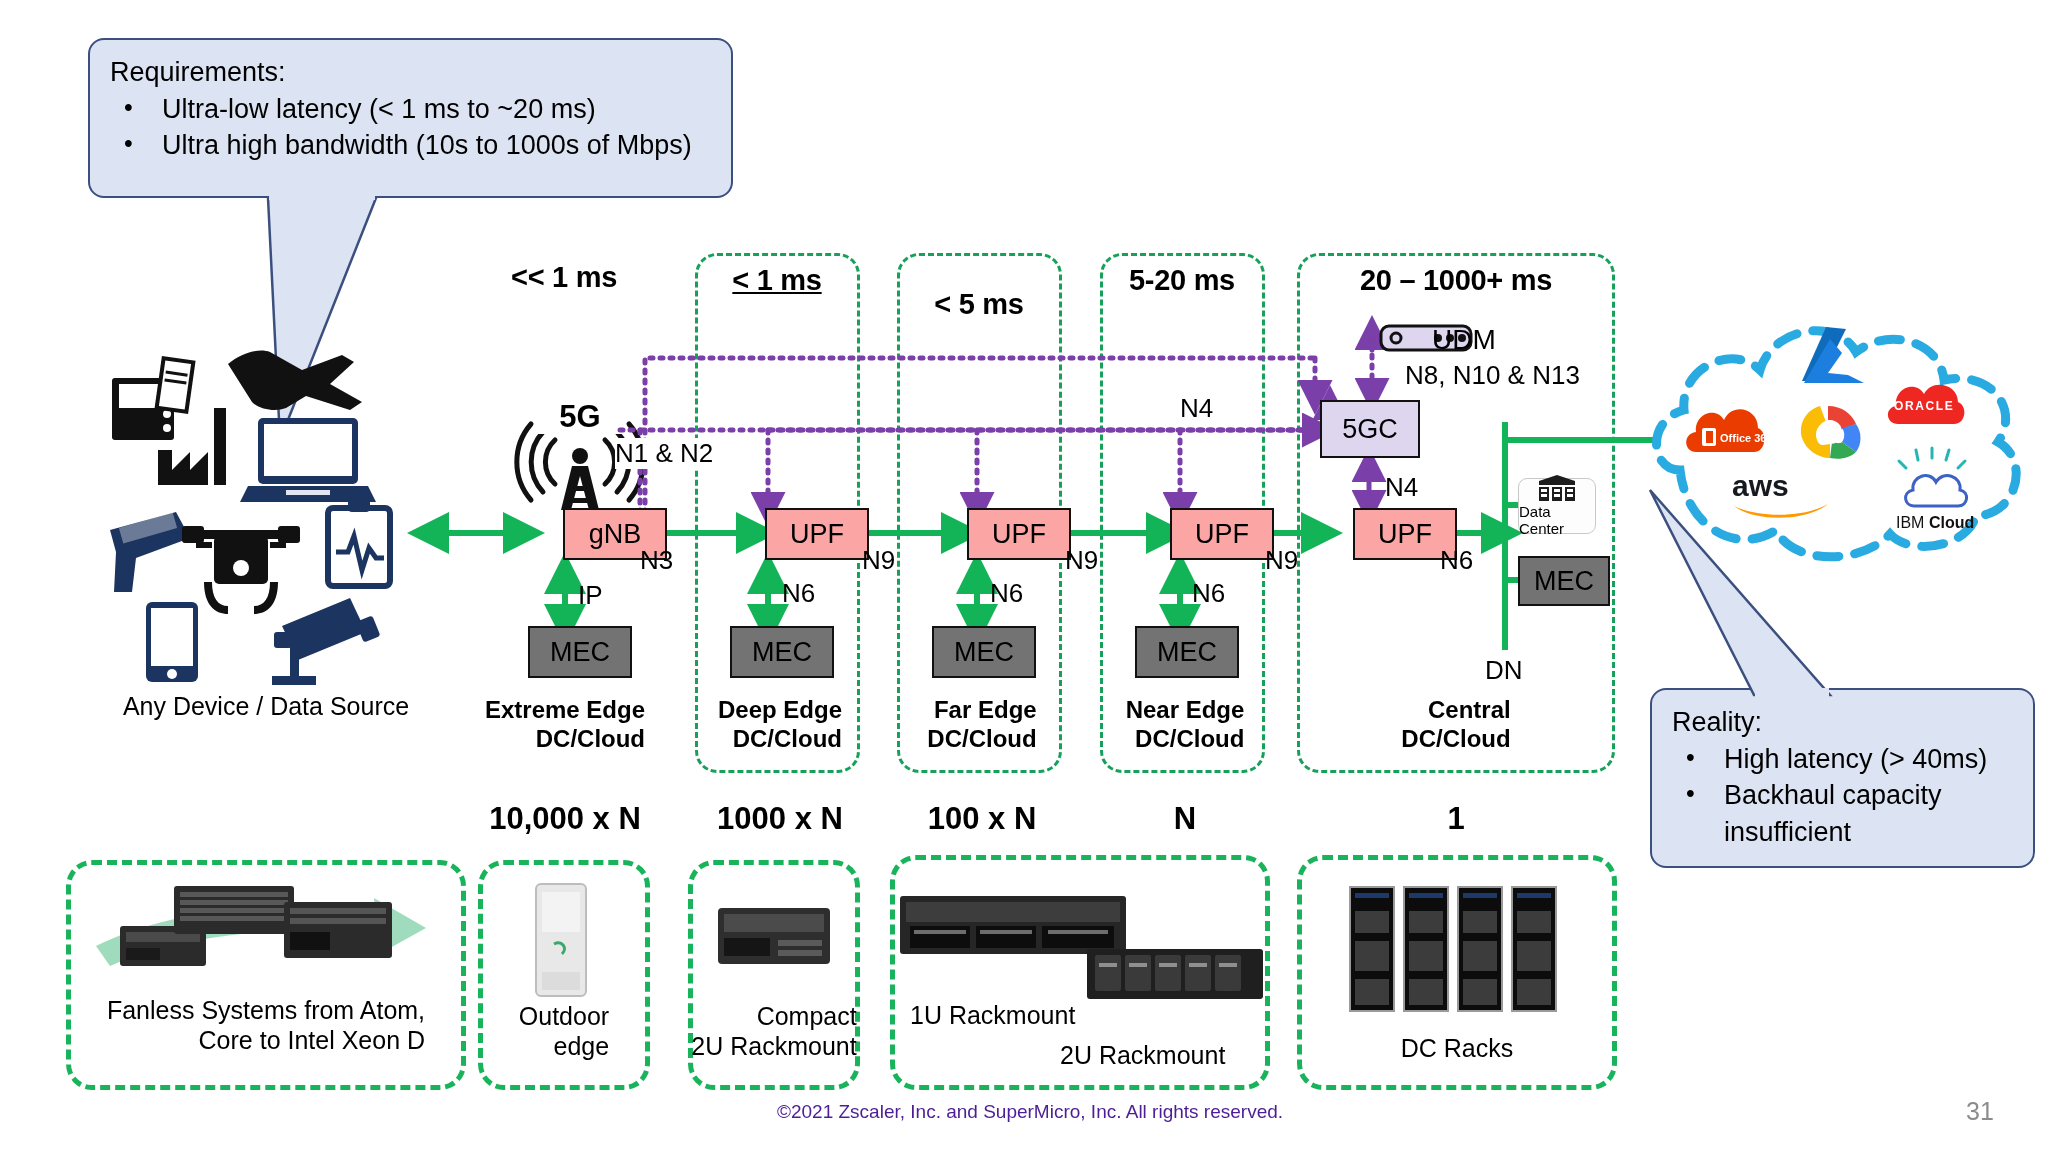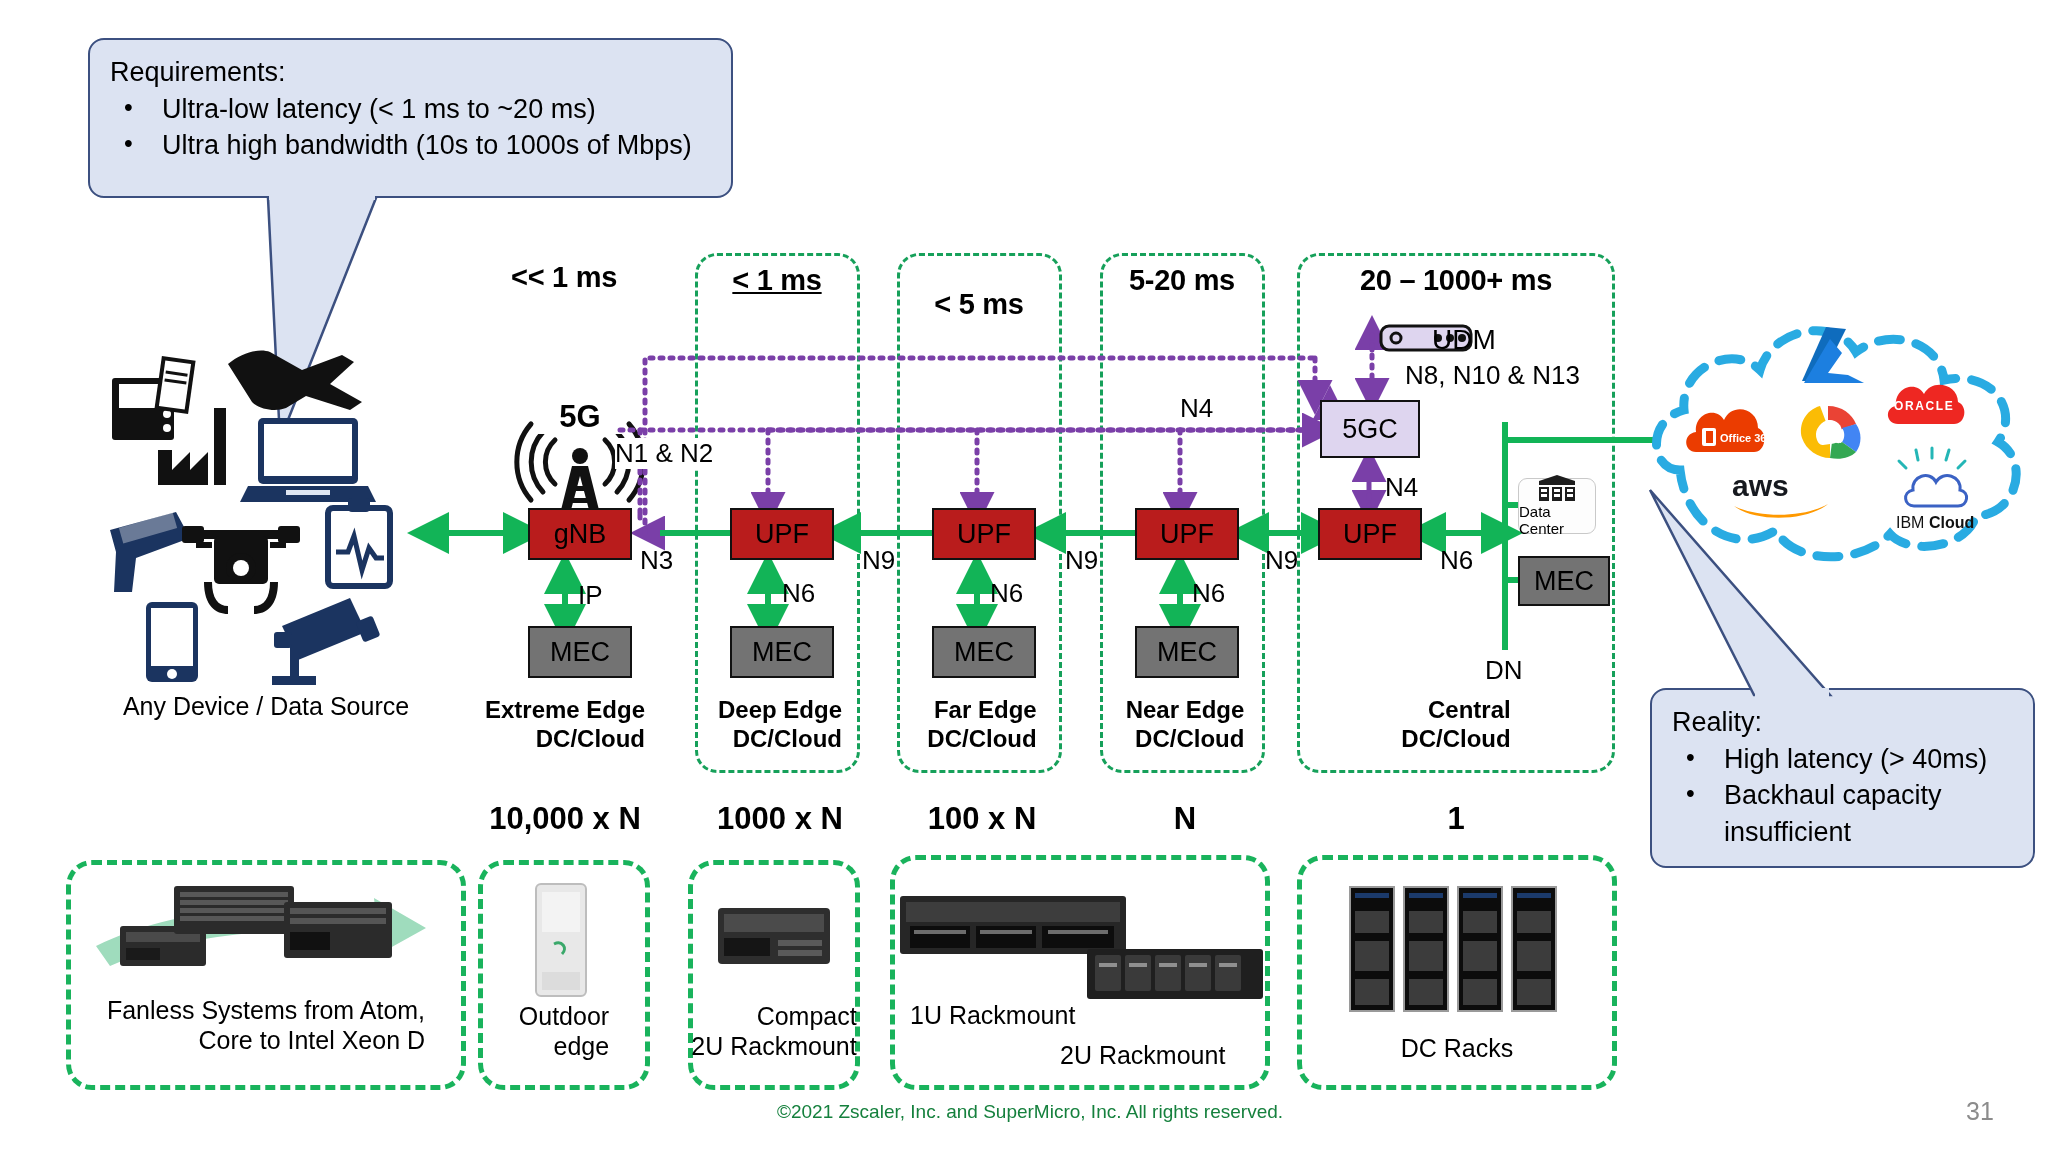--- a/index.html
+++ b/index.html
@@ -23,28 +23,28 @@
 
   .lat{font-size:29px;font-weight:bold;letter-spacing:-.3px;}
   .tier{font-size:24px;font-weight:bold;line-height:1.22;}
   .mult{font-size:31px;font-weight:bold;}
   .hwlabel{font-size:25px;line-height:1.2;}
 
   
   .node{border:2.5px solid #111;box-sizing:border-box;
         display:flex;align-items:center;justify-content:center;
         font-size:27px;}
-  .node.green{background:#b91c1c;}
+  .node.green{background:#fca5a5;margin-left:35px;}
   .node.pink{background:#737373;}
   .node.purple{background:#ded5ef;}
   .netlbl{font-size:21px;}
   .netlbl.big{font-size:26px;}
 
   
-  .foot{font-size:19px;color:#15803d;}
+  .foot{font-size:19px;color:#4c1d95;}
   .pagenum{font-size:25px;color:#8c8c8c;}
 
   svg{display:block;overflow:visible;}
   .dcchip{border:1.5px solid #c9c9c9;border-radius:9px;background:#fdfdfd;
           box-sizing:border-box;display:flex;flex-direction:column;
           align-items:center;justify-content:center;}
   .dcchip span{font-size:15px;}
 </style>
 </head>
 <body>

